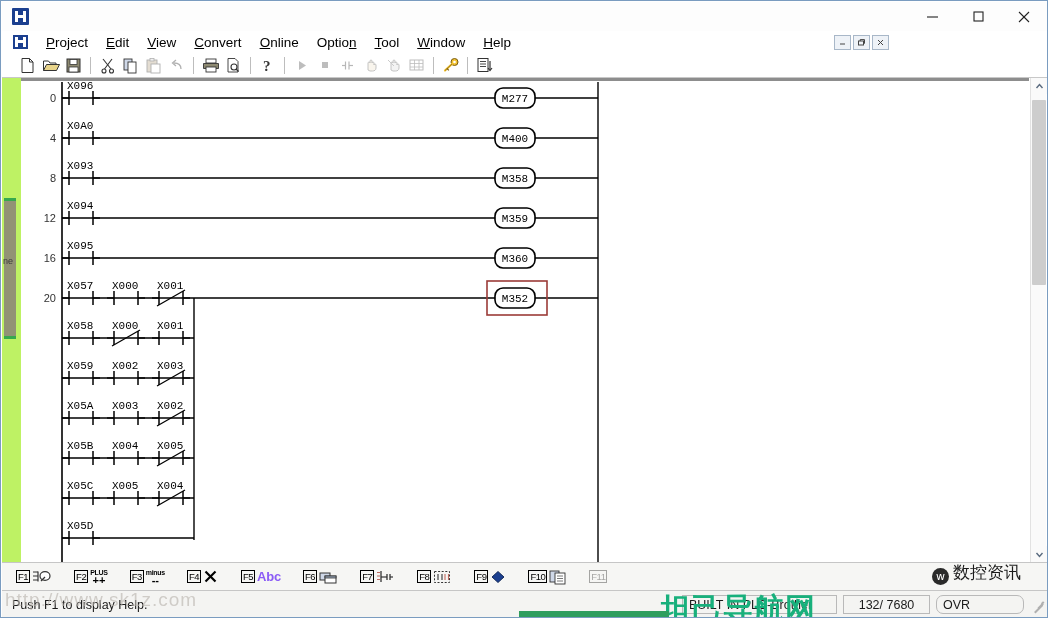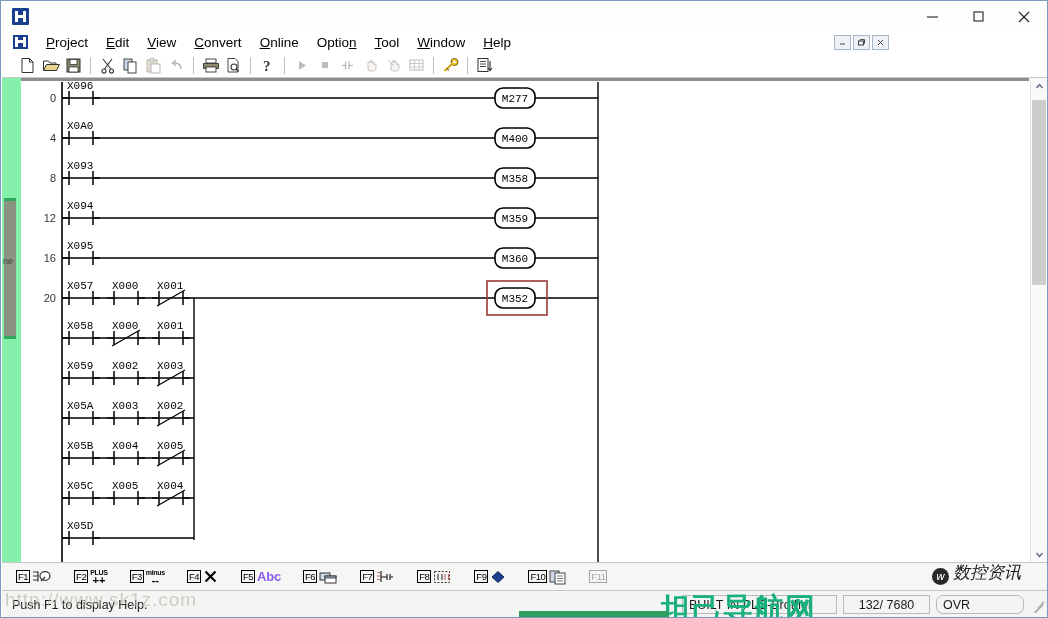--- a/index.html
+++ b/index.html
@@ -98,21 +98,21 @@
   .tsep { width: 1px; height: 17px; background: #bdbdbd; margin: 0 5px; }
 
   
   .canvas-wrap {
     position: absolute; left: 1px; top: 77px;
     width: 1045px; height: 484px;
     background: #ffffff;
   }
   .leftgutter {
     position: absolute; left: 0; top: 0; width: 20px; height: 484px;
-    background: #86efac;
+    background: #bef264;
     border-right: 1px solid #cdd7e2;
   }
   .leftgutter .strip {
     position: absolute; left: 2px; width: 12px;
     background: #8b8378; opacity: .85;
   }
   .leftgutter .g1 { top: 120px; height: 3px; background: #1e9c4a; }
   .leftgutter .g2 { top: 123px; height: 135px; }
   .leftgutter .g3 { top: 258px; height: 3px; background: #1e9c4a; }
   .leftgutter .ch {
@@ -210,21 +210,21 @@
   .sb-grip span:nth-child(3) { width: 3px; right: 0px; bottom: 8px; }
 
   
   .wm { position: absolute; pointer-events: none; user-select: none; }
   .wm-url {
     left: 4px; top: 588px; font-size: 19px; color: #b9b4ae;
     opacity: .62; letter-spacing: 1px; white-space: nowrap;
   }
   .wm-cn1 {
     right: 26px; top: 560px; font-size: 17px; color: #1b1b1b;
-    white-space: nowrap; font-family: "DejaVu Sans", sans-serif; font-style: italic;
+    white-space: nowrap; font-family: "DejaVu Sans", sans-serif;
   }
   .wm-cn1 .dot {
     display: inline-block; width: 17px; height: 17px; border-radius: 50%;
     background: #2a2a2a; color: #fff; font-size: 11px; text-align: center;
     line-height: 17px; margin-right: 4px; vertical-align: -2px;
   }
   .wm-bottom {
     left: 660px; top: 588px; font-size: 30px; font-weight: bold;
     color: #18b07c; white-space: nowrap;
     font-family: "DejaVu Sans", sans-serif;

